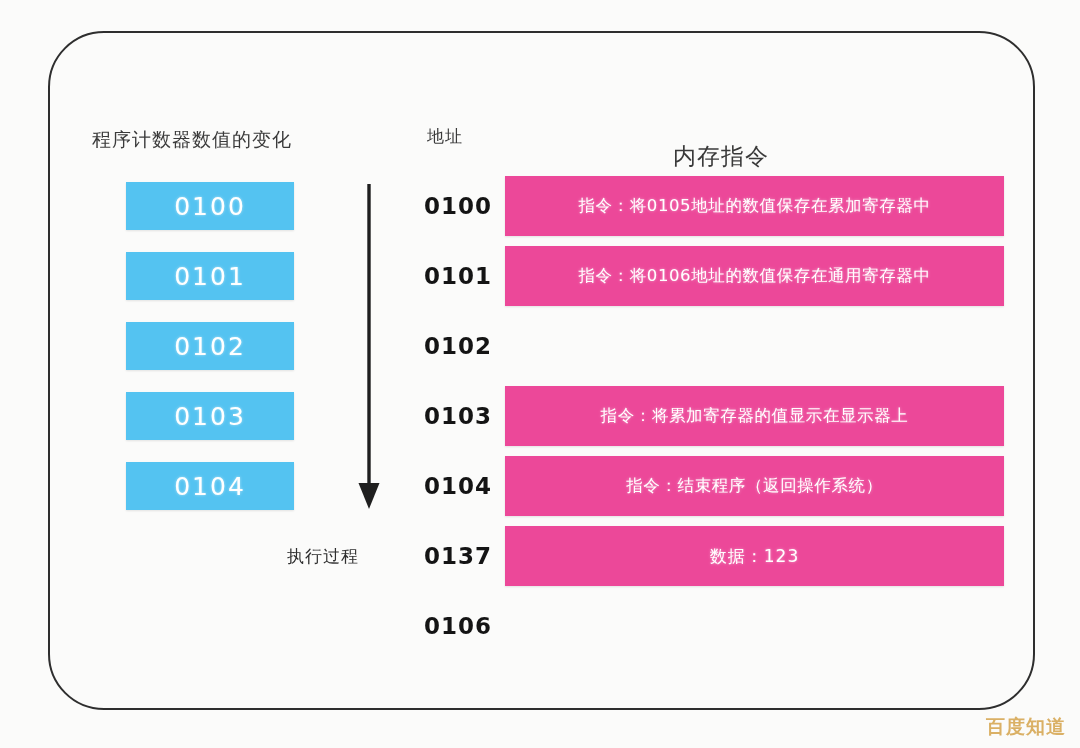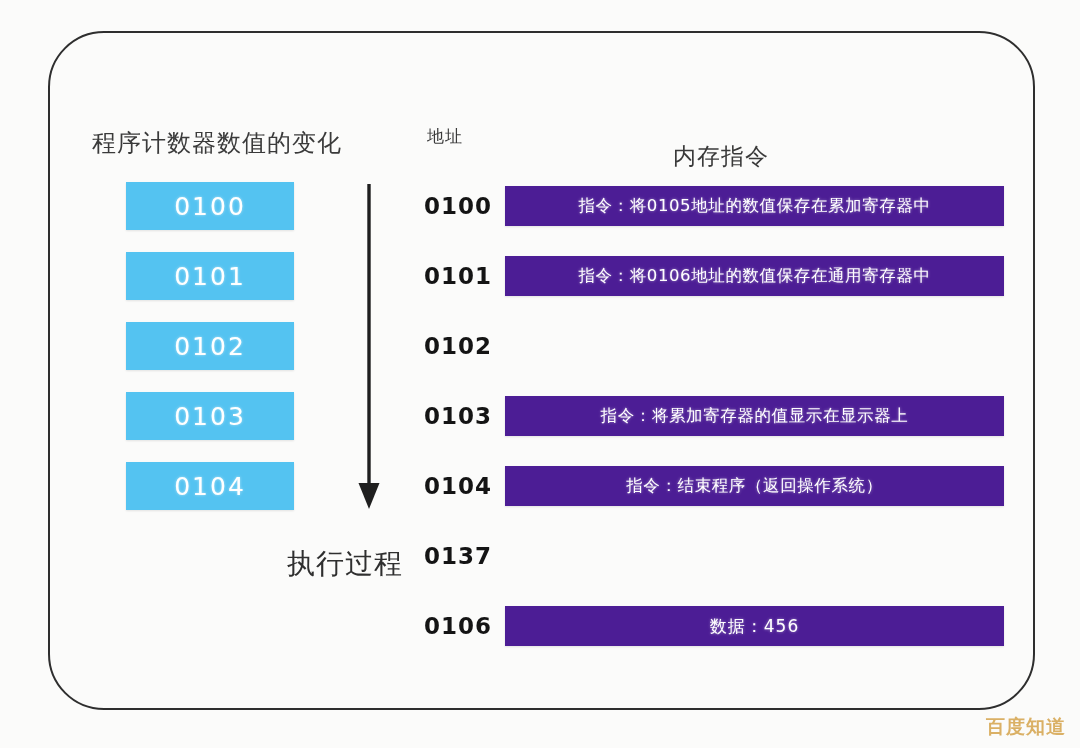--- a/index.html
+++ b/index.html
@@ -25,21 +25,21 @@
     box-sizing: border-box;
     border: 2px solid #2e2e2e;
     border-radius: 56px;
     background: transparent;
   }
 
   
   .col-header {
     position: absolute;
     color: #3a3a3a;
-    font-size: 24px;
+    font-size: 19px;
     letter-spacing: 1px;
     white-space: nowrap;
     font-family: "DejaVu Sans", "Liberation Sans", sans-serif;
   }
   #header-pc      { left: 92px;  top: 127px; }
   #header-address { left: 427px; top: 125px; font-size: 17px; }
   #header-memory  { left: 673px; top: 125px; font-size: 23px; margin-top: 16px; }
 
   
   #pc-column {
@@ -71,21 +71,21 @@
     position: absolute;
     left: 352px;
     top: 184px;
     width: 34px;
     height: 326px;
   }
   #execution-label {
     position: absolute;
     left: 287px;
     top: 545px;
-    font-size: 28px;
+    font-size: 17px;
     color: #2f2f2f;
     letter-spacing: 1px;
     white-space: nowrap;
   }
 
   
   #memory-table {
     position: absolute;
     left: 424px;
     top: 182px;
@@ -101,22 +101,22 @@
     width: 81px;
     flex: 0 0 81px;
     font-size: 23px;
     font-weight: bold;
     color: #141414;
     letter-spacing: 1px;
     font-family: "DejaVu Sans", "Liberation Sans", sans-serif;
   }
   .mem-bar {
     flex: 1 1 auto;
-    height: 40px;
-    background: #4c1d95;
+    height: 60px;
+    background: #ec4899;
     display: flex;
     align-items: center;
     justify-content: center;
     box-shadow: 0 1px 2px rgba(0,0,0,0.10);
   }
   .mem-bar-text {
     color: #ffffff;
     font-size: 16.5px;
     letter-spacing: 0.6px;
     white-space: nowrap;
@@ -206,24 +206,24 @@
 
   <div class="mem-row">
     <div class="mem-address">0104</div>
     <div class="mem-bar">
       <span class="mem-bar-text">指令：结束程序（返回操作系统）</span>
     </div>
   </div>
 
   <div class="mem-row">
     <div class="mem-address">0137</div>
+    <div class="mem-bar">
+      <span class="mem-bar-text data-text">数据：123</span>
+    </div>
   </div>
 
   <div class="mem-row">
     <div class="mem-address">0106</div>
-    <div class="mem-bar">
-      <span class="mem-bar-text data-text">数据：456</span>
-    </div>
   </div>
 
 </div>
 
 <div id="watermark">百度知道</div>
 
 </body></html>

